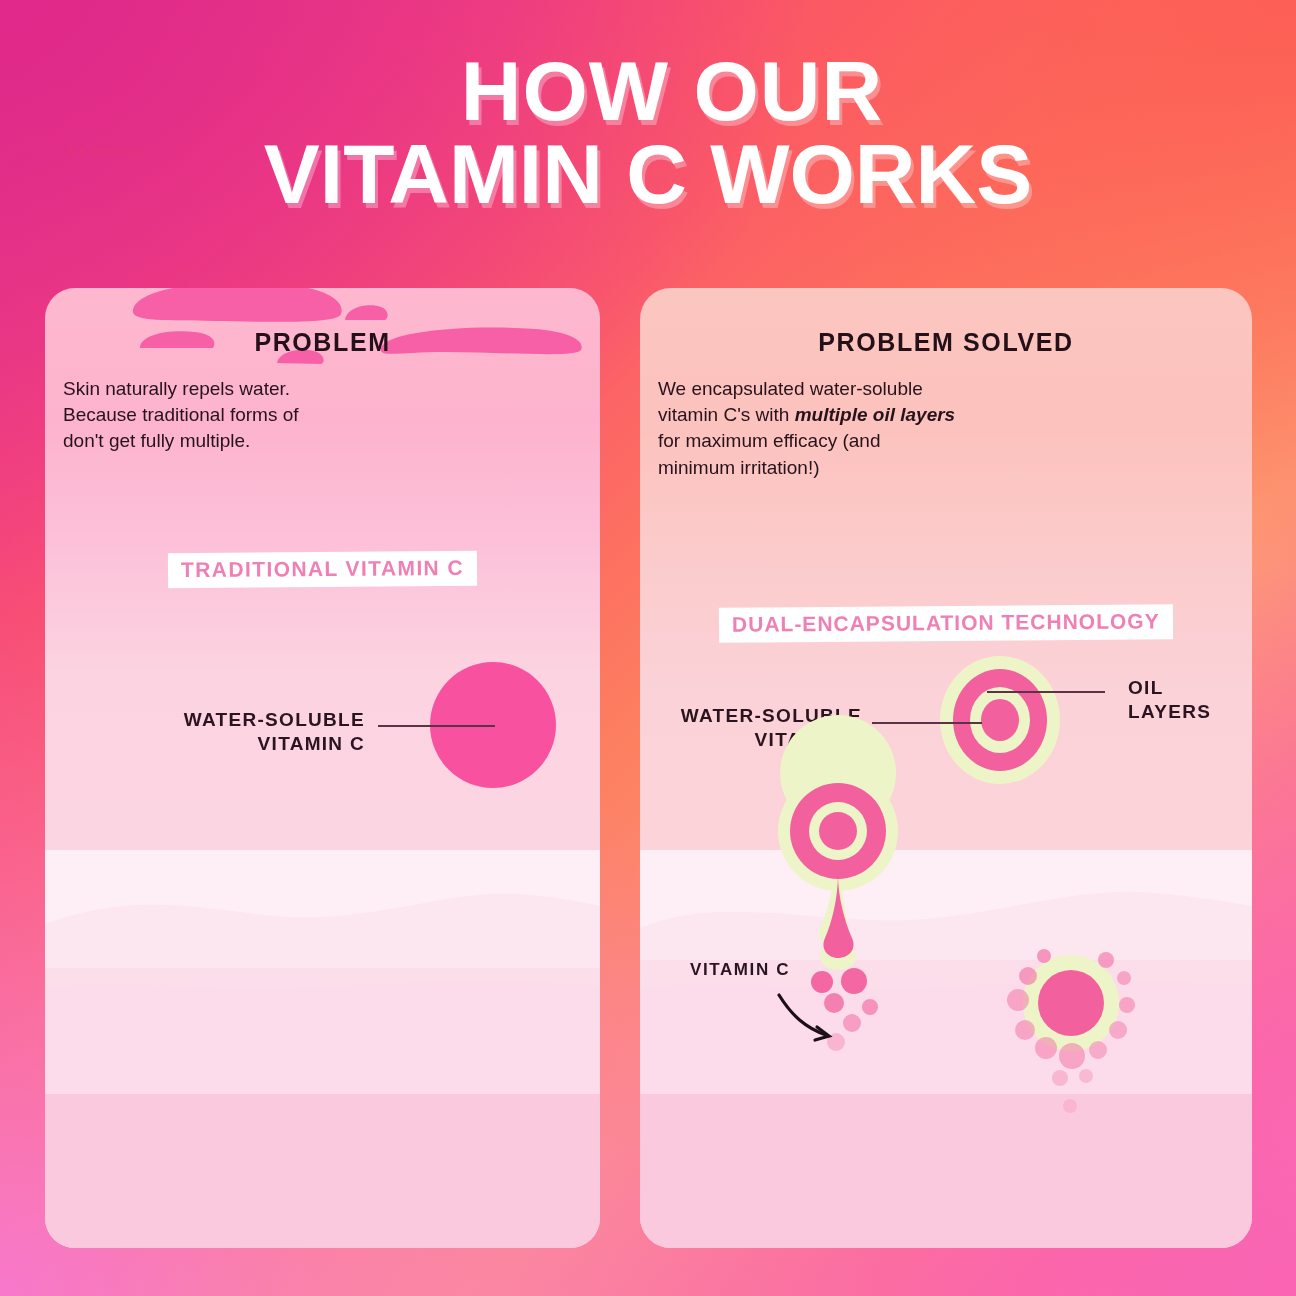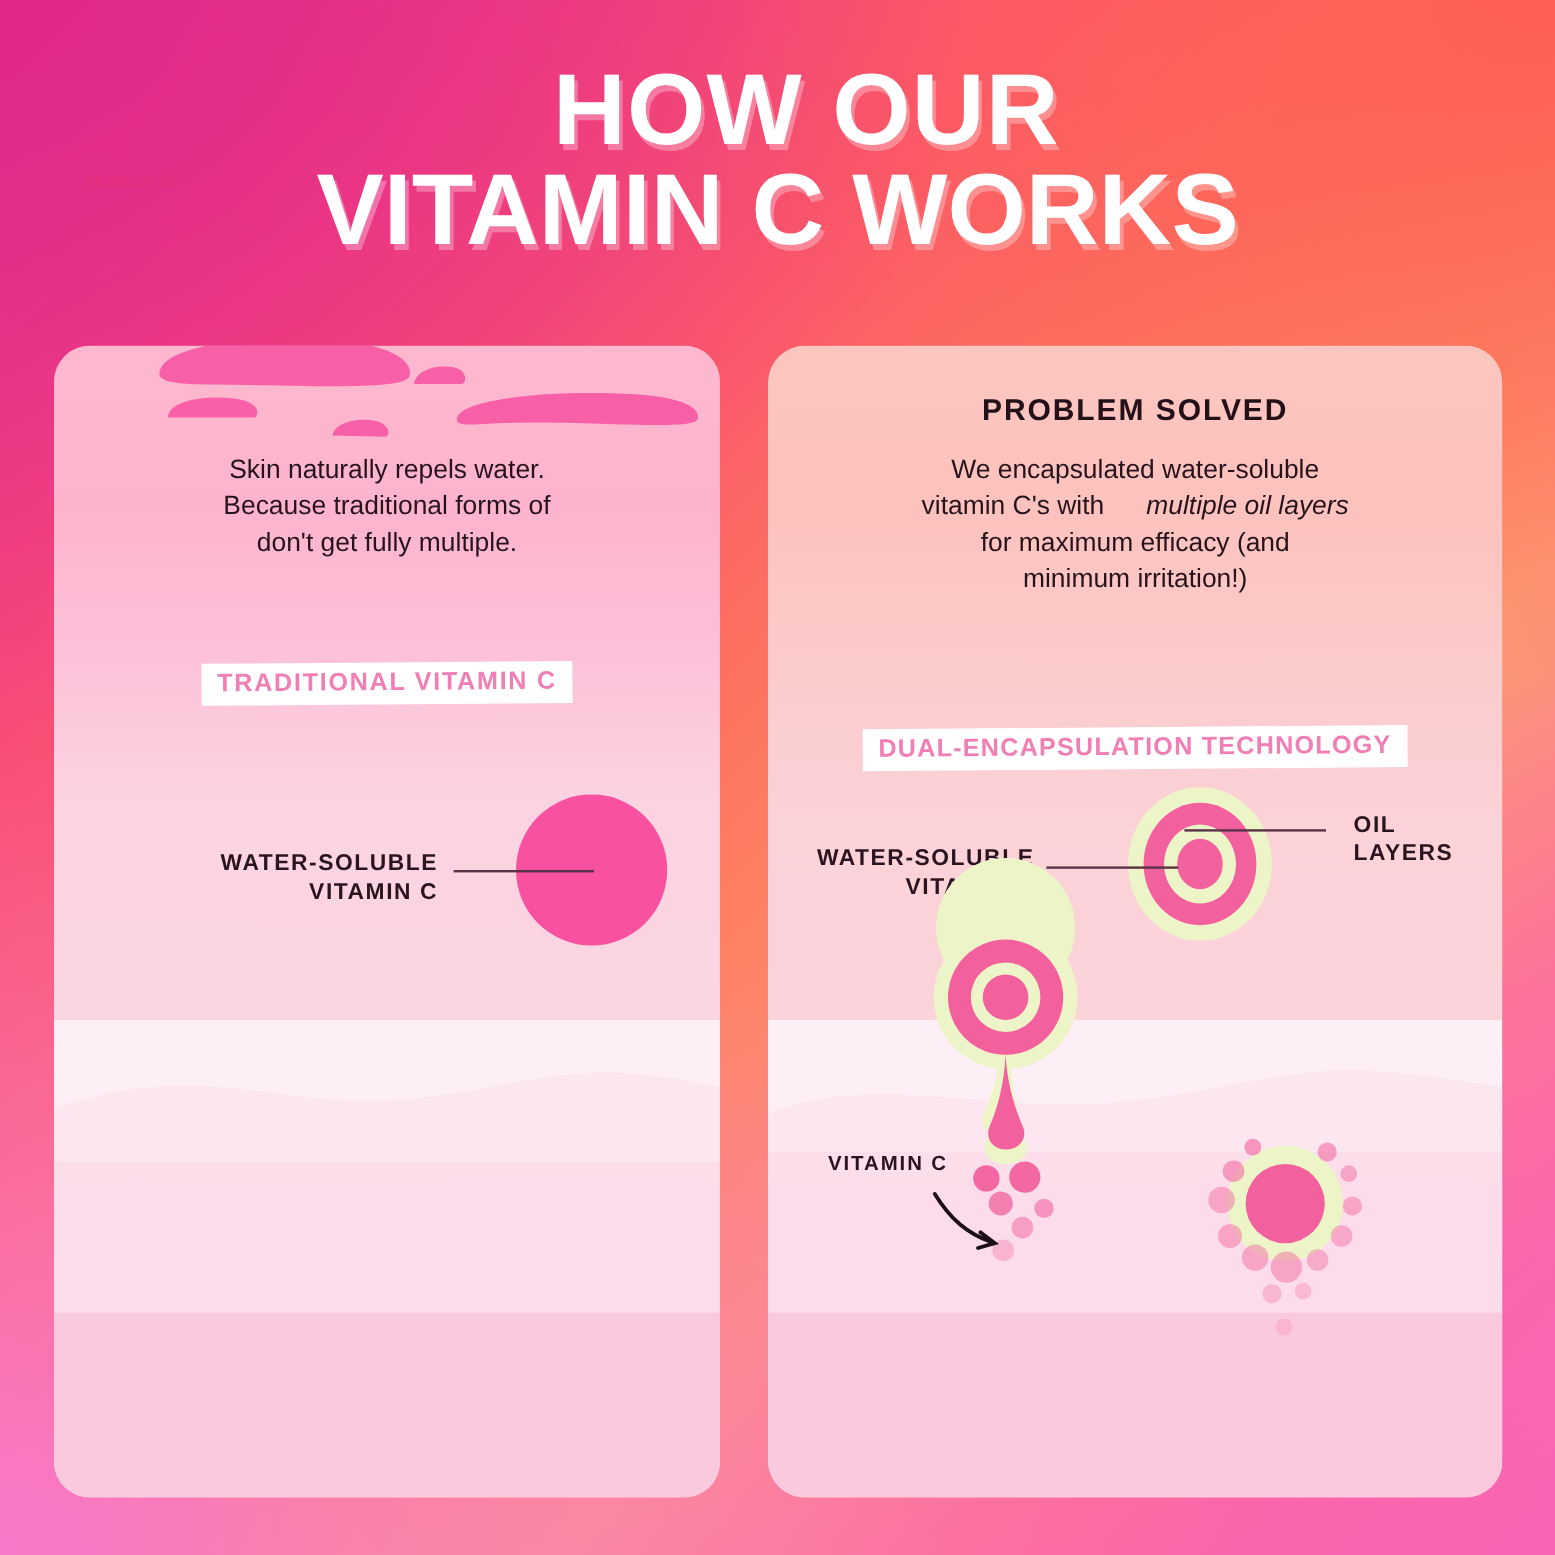--- a/index.html
+++ b/index.html
@@ -81,26 +81,25 @@
   .p-head {
     position:absolute; left:0; right:0;
     text-align:center;
     color:#231018;
     font-weight:bold;
     letter-spacing:1.6px;
     font-size:25px;
   }
   .p-body {
     position:absolute;
-    text-align:center;
     color:#26131c;
-    font-size:22px;
+    font-size:19px;
     line-height:1.38;
   }
-  .p-body em { font-style:italic; font-weight:normal;margin-left:29px; }
+  .p-body em { font-style:italic; font-weight:bold; }
 
   
   .badge-wrap { position:absolute; left:0; right:0; text-align:center; }
   .badge {
     display:inline-block;
     background:#fff;
     color:#ef7fb4;
     font-weight:bold;
     font-size:21px;
     letter-spacing:1.4px;
@@ -164,20 +163,21 @@
 
         <g>
           <path d="M95,60 C95,46 125,41 150,44 C168,46 172,54 168,60 Z" fill="#f75fa6"></path>
           <path d="M88,22 C92,-2 175,-10 238,-4 C288,1 300,16 296,26 C292,36 230,34 170,33 C120,32 85,34 88,22 Z" fill="#f75fa6"></path>
           <path d="M232,75 C234,62 260,59 272,64 C280,68 280,75 276,76 Z" fill="#f75fa6"></path>
           <path d="M300,32 C302,18 325,15 336,19 C344,22 344,30 340,32 Z" fill="#f75fa6"></path>
           <path d="M336,60 C340,44 420,36 490,41 C528,44 540,54 536,62 C531,70 460,64 400,64 C355,64 333,70 336,60 Z" fill="#f75fa6"></path>
         </g>
       </svg>
 
+      <div class="p-head" style="top:40px;">PROBLEM</div>
 
       <div class="p-body" style="left:18px; right:18px; top:88px;">
         <div>Skin naturally repels water.</div>
         <div>Because traditional forms of</div>
         <div>don't get fully multiple.</div>
       </div>
 
       <div class="badge-wrap" style="top:264px;border-radius:13px;">
         <span class="badge">TRADITIONAL VITAMIN C</span>
       </div>

